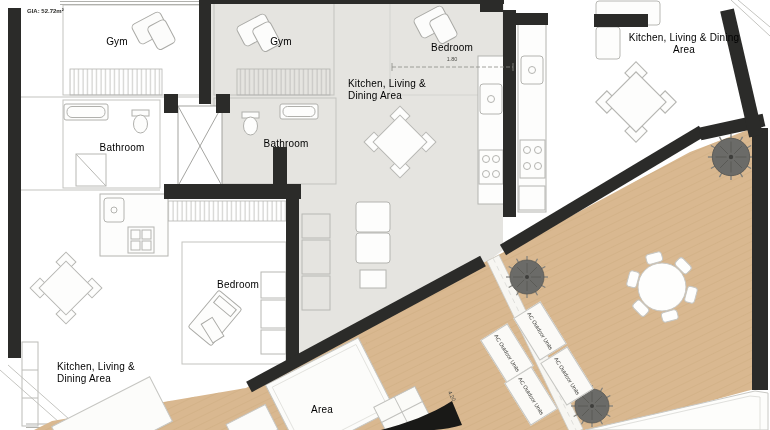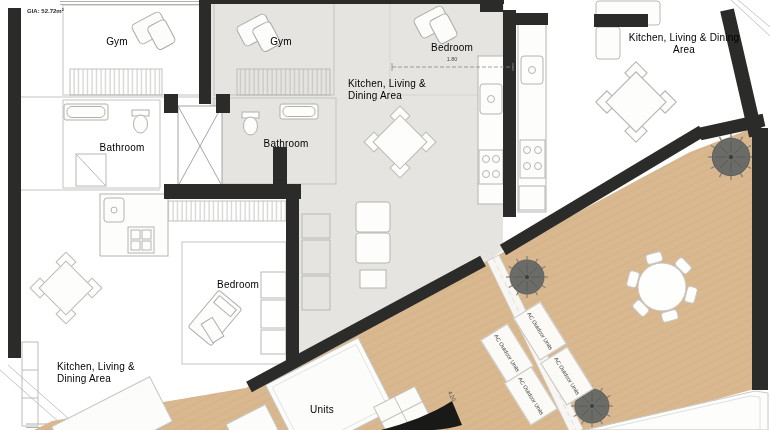--- a/index.html
+++ b/index.html
@@ -287,21 +287,21 @@
 </svg>
 
 <div class="lbl gia">GIA: 52.72m²</div>
 
 <div class="lbl c" style="left:117px; top:41px;">Gym</div>
 <div class="lbl c" style="left:281px; top:41px;">Gym</div>
 <div class="lbl c" style="left:452px; top:47px;">Bedroom</div>
 <div class="lbl c" style="left:122px; top:147px;">Bathroom</div>
 <div class="lbl c" style="left:286px; top:143px;">Bathroom</div>
 <div class="lbl c" style="left:238px; top:284px;">Bedroom</div>
-<div class="lbl c" style="left:322px; top:409px;">Units</div>
+<div class="lbl c" style="left:322px; top:409px;">Area</div>
 
 <div class="lbl blk" style="left:348px; top:78px;  width:92px;">Kitchen, Living &amp; Dining Area</div>
 <div class="lbl blk ctr" style="left:628px; top:32px; width:112px;">Kitchen, Living &amp; Dining Area</div>
 <div class="lbl blk" style="left:57px;  top:361px; width:95px;">Kitchen, Living &amp; Dining Area</div>
 
 <div class="lbl dim c" style="left:452px; top:59px;">1.80</div>
 <div class="lbl dim dimr" style="left:452px; top:396px;">4.20</div>
 
 <div class="acbox" style="left:515px; top:315px;">
       <span>AC Outdoor Units</span>

